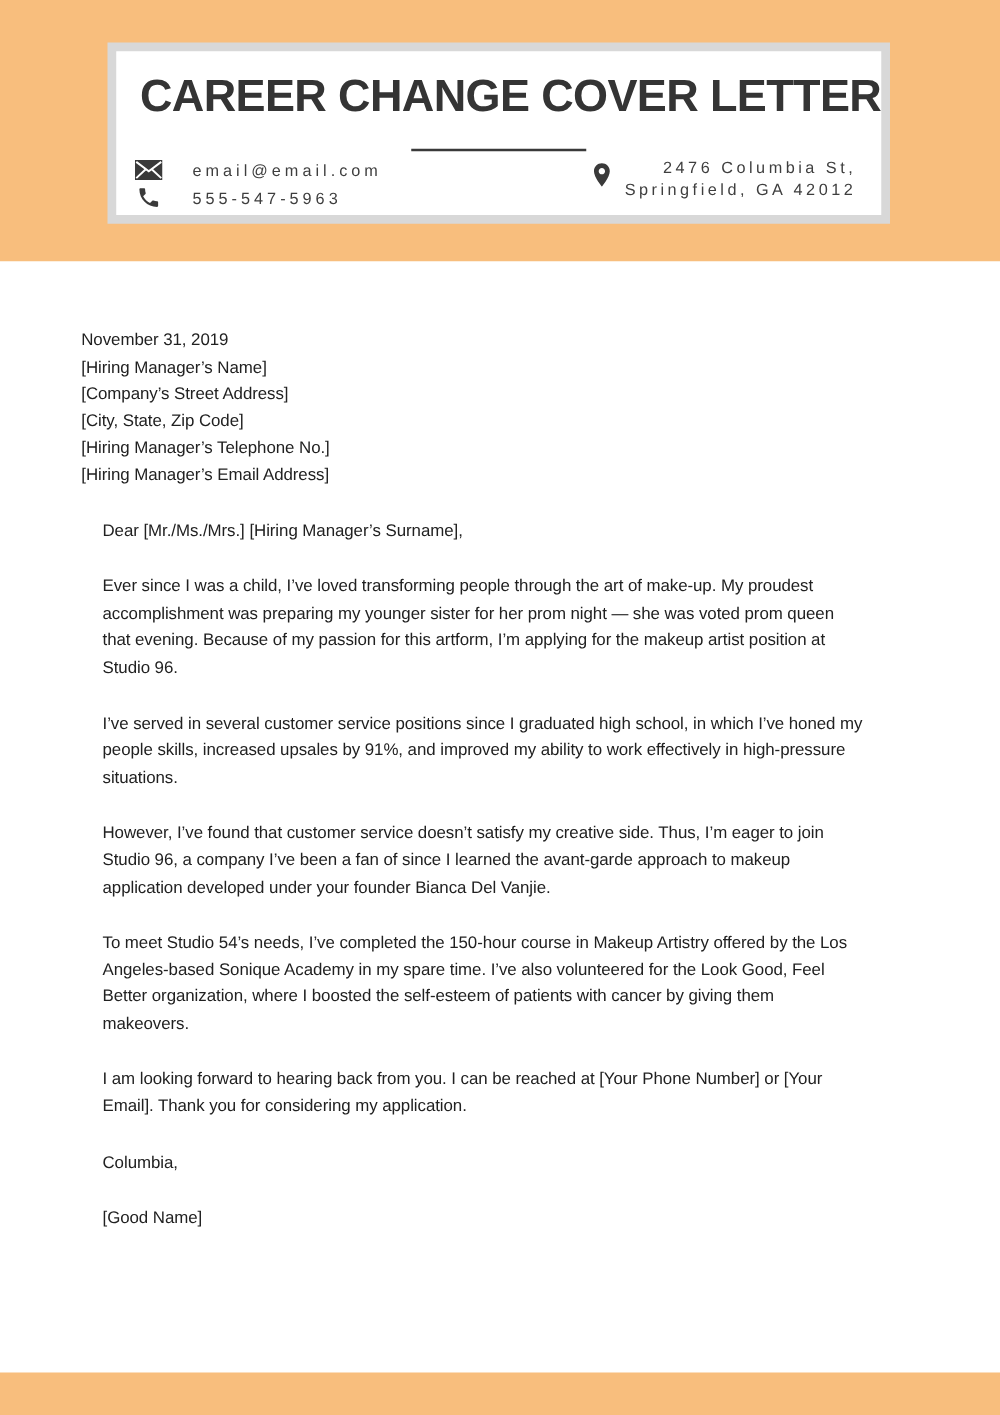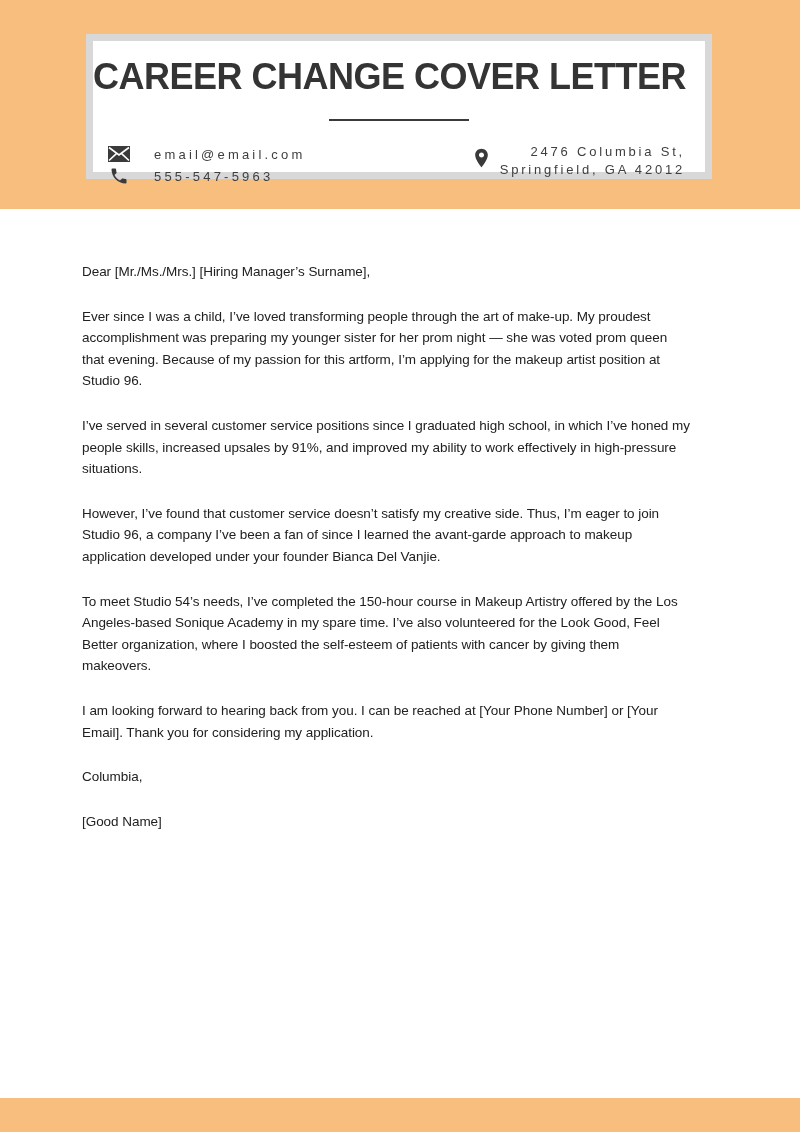--- a/index.html
+++ b/index.html
@@ -30,34 +30,34 @@
   .header-frame{
     position:absolute;left:86px;top:34px;width:626px;height:145px;
     background:var(--frame);
   }
   .header-box{
     position:absolute;left:7px;top:7px;right:7px;bottom:7px;
     background:#ffffff;
   }
   .title{
     margin:0;padding-top:15px;
-    text-align:left;
+    text-align:right;
     font-size:36px;line-height:42px;
     font-weight:bold;
     letter-spacing:-0.5px;
     color:var(--ink);
     white-space:nowrap;
   }
   .divider{
     width:140px;height:2px;background:#3a3a3a;
     margin:21px auto 0 auto;
   }
   .contact-row{
     display:flex;justify-content:space-between;align-items:flex-start;
-    margin-top:22px;padding:0 20px 0 15px;
+    margin-top:4px;padding:0 20px 0 15px;
   }
   .contact-left{display:flex;flex-direction:column;}
   .contact-item{display:flex;align-items:center;height:22px;}
   .contact-icon{width:22px;display:flex;justify-content:center;align-items:center;flex:0 0 22px;}
   .contact-text{
     margin-left:24px;
     font-size:13px;letter-spacing:3.2px;color:#3e3e3e;
     white-space:nowrap;
   }
   .contact-right{display:flex;align-items:center;}
@@ -121,20 +121,28 @@
           <div class="address">
             <div>2476 Columbia St,</div>
             <div>Springfield, GA 42012</div>
           </div>
         </div>
       </div>
     </div>
   </header>
 
   <main class="letter">
+    <div class="block">
+      <div class="line">November 31, 2019</div>
+      <div class="line">[Hiring Manager’s Name]</div>
+      <div class="line">[Company’s Street Address]</div>
+      <div class="line">[City, State, Zip Code]</div>
+      <div class="line">[Hiring Manager’s Telephone No.]</div>
+      <div class="line">[Hiring Manager’s Email Address]</div>
+    </div>
     <p class="para">Dear [Mr./Ms./Mrs.] [Hiring Manager’s Surname],</p>
     <p class="para">Ever since I was a child, I’ve loved transforming people through the art of make-up. My proudest
 accomplishment was preparing my younger sister for her prom night — she was voted prom queen
 that evening. Because of my passion for this artform, I’m applying for the makeup artist position at
 Studio 96.</p>
     <p class="para">I’ve served in several customer service positions since I graduated high school, in which I’ve honed my
 people skills, increased upsales by 91%, and improved my ability to work effectively in high-pressure
 situations.</p>
     <p class="para">However, I’ve found that customer service doesn’t satisfy my creative side. Thus, I’m eager to join
 Studio 96, a company I’ve been a fan of since I learned the avant-garde approach to makeup

